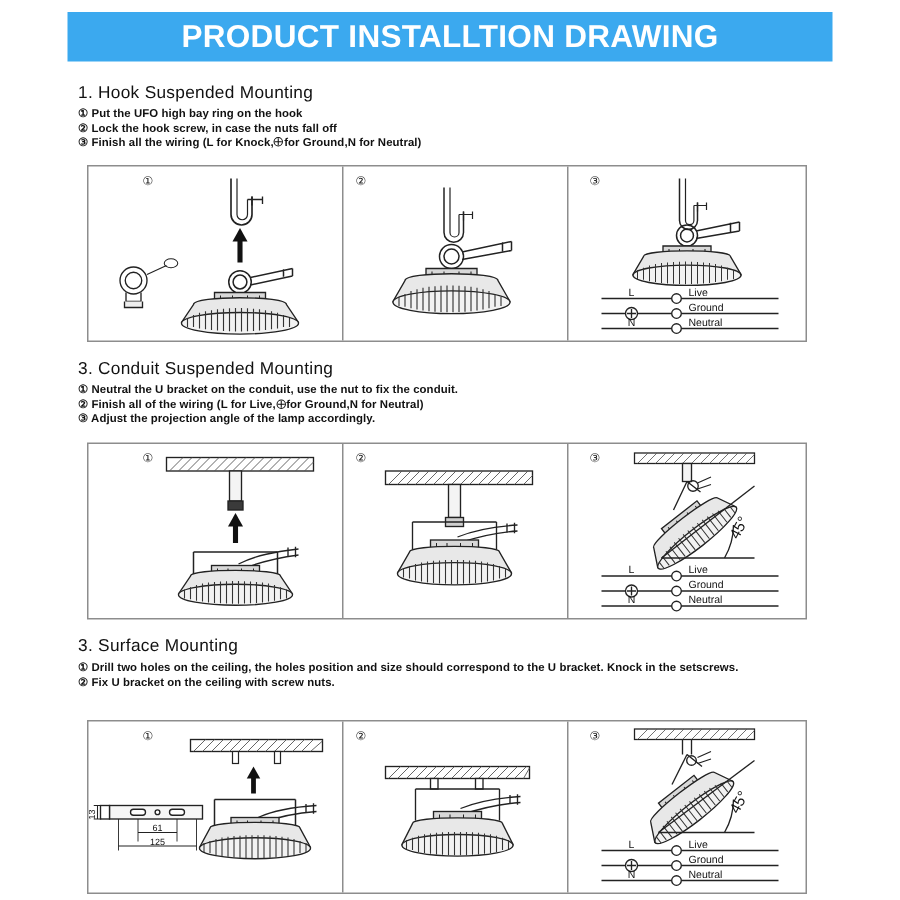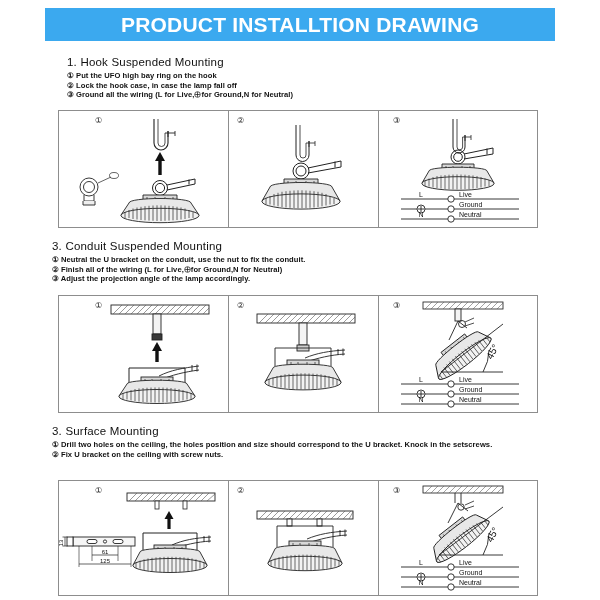--- a/index.html
+++ b/index.html
@@ -7,21 +7,21 @@
   .page{position:relative;width:600px;height:600px;box-sizing:border-box;}
 
   
   .banner{position:absolute;left:45px;top:8px;width:510px;height:33px;background:#3BA9EF;
           display:flex;align-items:center;justify-content:center;}
   .banner-title{color:#ffffff;font-size:21px;font-weight:bold;letter-spacing:.2px;
                 font-family:"Liberation Sans",sans-serif;white-space:nowrap;}
 
   
   .section{position:absolute;left:52px;width:500px;}
-  .sec1{top:56px;margin-left:15px;}
+  .sec1{top:56px;}
   .sec2{top:240px;}
   .sec3{top:425px;}
 
   .sec-title{font-size:11.5px;font-weight:normal;color:#111;margin:0 0 3px 0;letter-spacing:.2px;}
   .steps{margin:0;padding:0;list-style:none;font-weight:bold;}
   .steps li{font-size:7.6px;line-height:9.6px;color:#111;white-space:nowrap;letter-spacing:.05px;}
   .gnd-inline{display:inline-block;width:7px;height:7px;position:relative;vertical-align:-1px;}
   .gnd-inline svg{position:absolute;left:0;top:0;}
 
   
@@ -44,22 +44,22 @@
 <div class="page">
 
   <div class="banner" style="background: rgb(59, 169, 239);">
     <div class="banner-title" style="color: rgb(255, 255, 255);">PRODUCT INSTALLTION DRAWING</div>
   </div>
 
   <div class="section sec1">
     <div class="sec-title">1. Hook Suspended Mounting</div>
     <ul class="steps">
       <li>① Put the UFO high bay ring on the hook</li>
-      <li>② Lock the hook case, in case the lamp fall off</li>
-      <li><span>③ Ground all the wiring (L for Live,</span><span class="gnd-inline"><svg width="7" height="7" viewBox="0 0 10 10">
+      <li>② Lock the hook screw, in case the nuts fall off</li>
+      <li><span>③ Finish all the wiring (L for Knock,</span><span class="gnd-inline"><svg width="7" height="7" viewBox="0 0 10 10">
               <circle cx="5" cy="5" r="4" fill="none" stroke="#111" stroke-width="1"></circle>
               <line x1="5" y1="1.6" x2="5" y2="8.4" stroke="#111" stroke-width="1"></line>
               <line x1="1.6" y1="5" x2="8.4" y2="5" stroke="#111" stroke-width="1"></line>
             </svg></span><span>for Ground,N for Neutral)</span></li>
     </ul>
   </div>
 
   <div class="grid g1">
 
     <div class="cell c-a">

